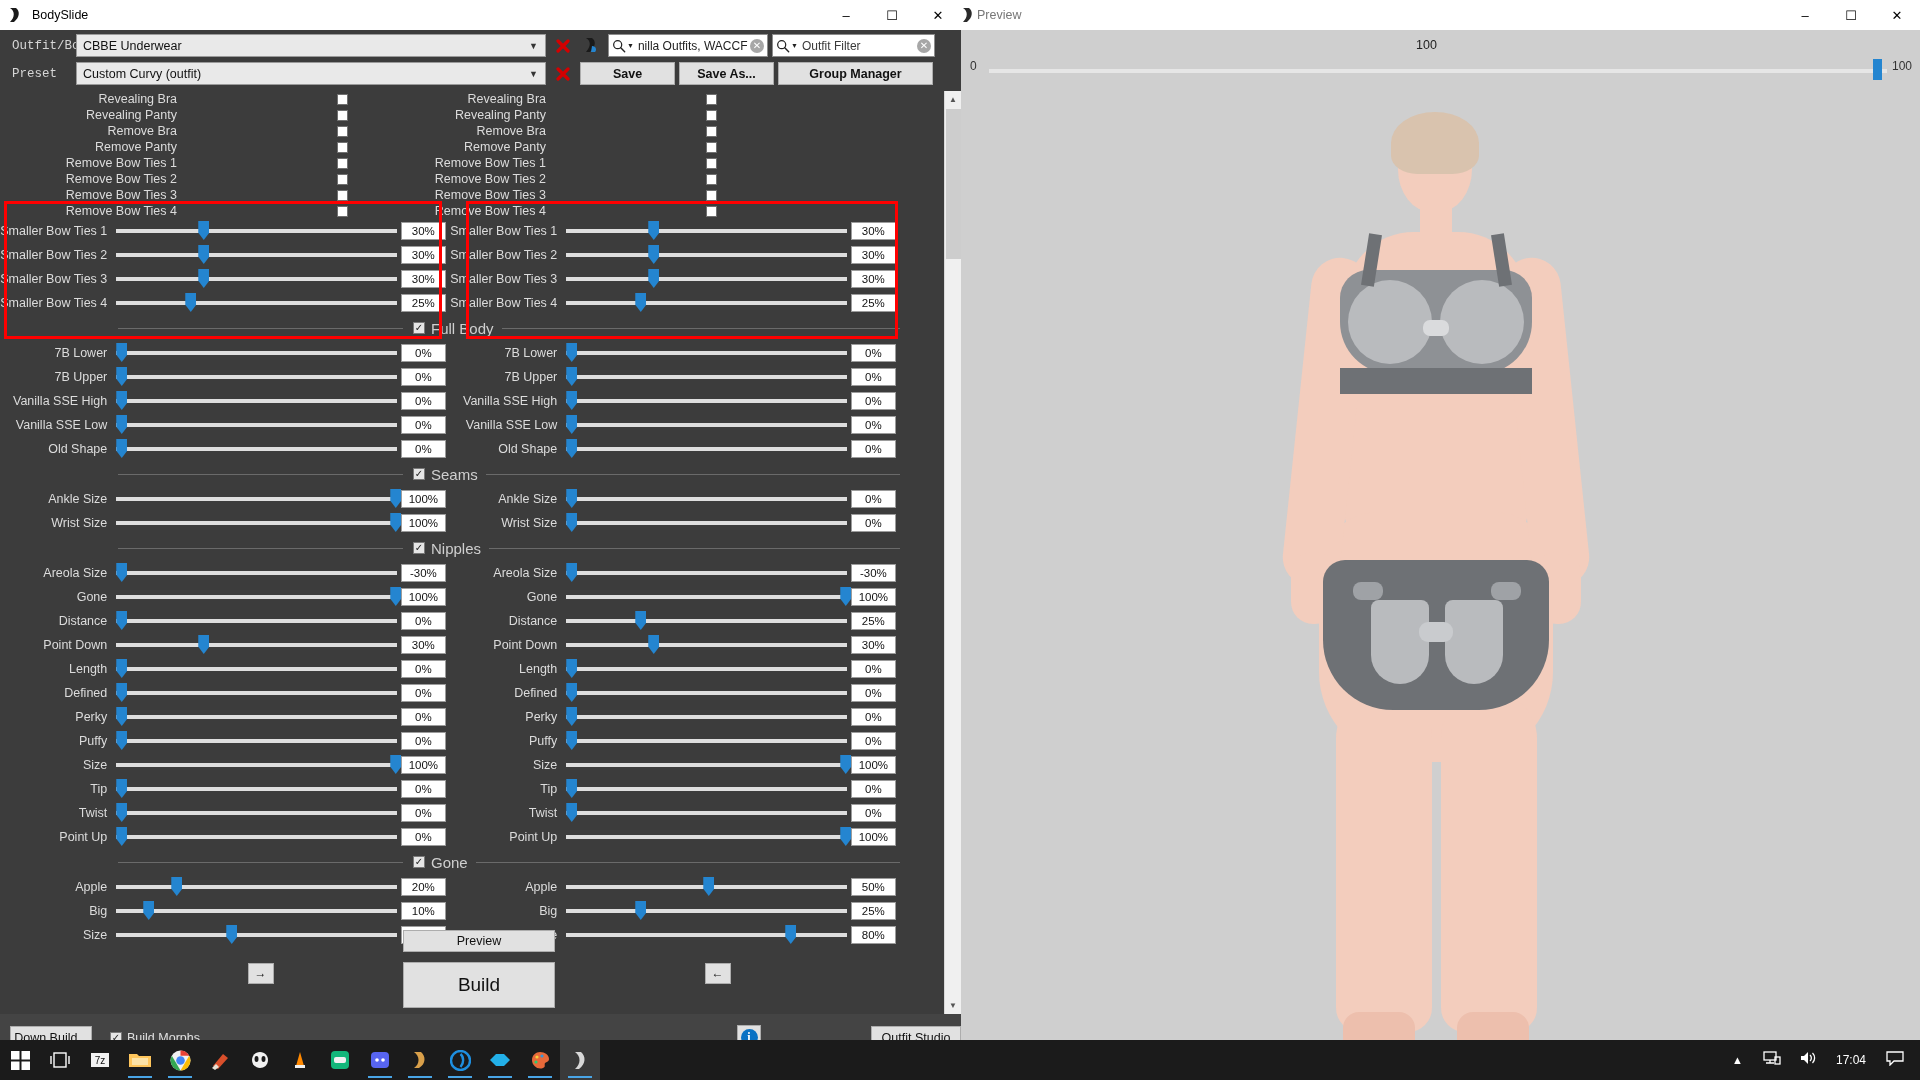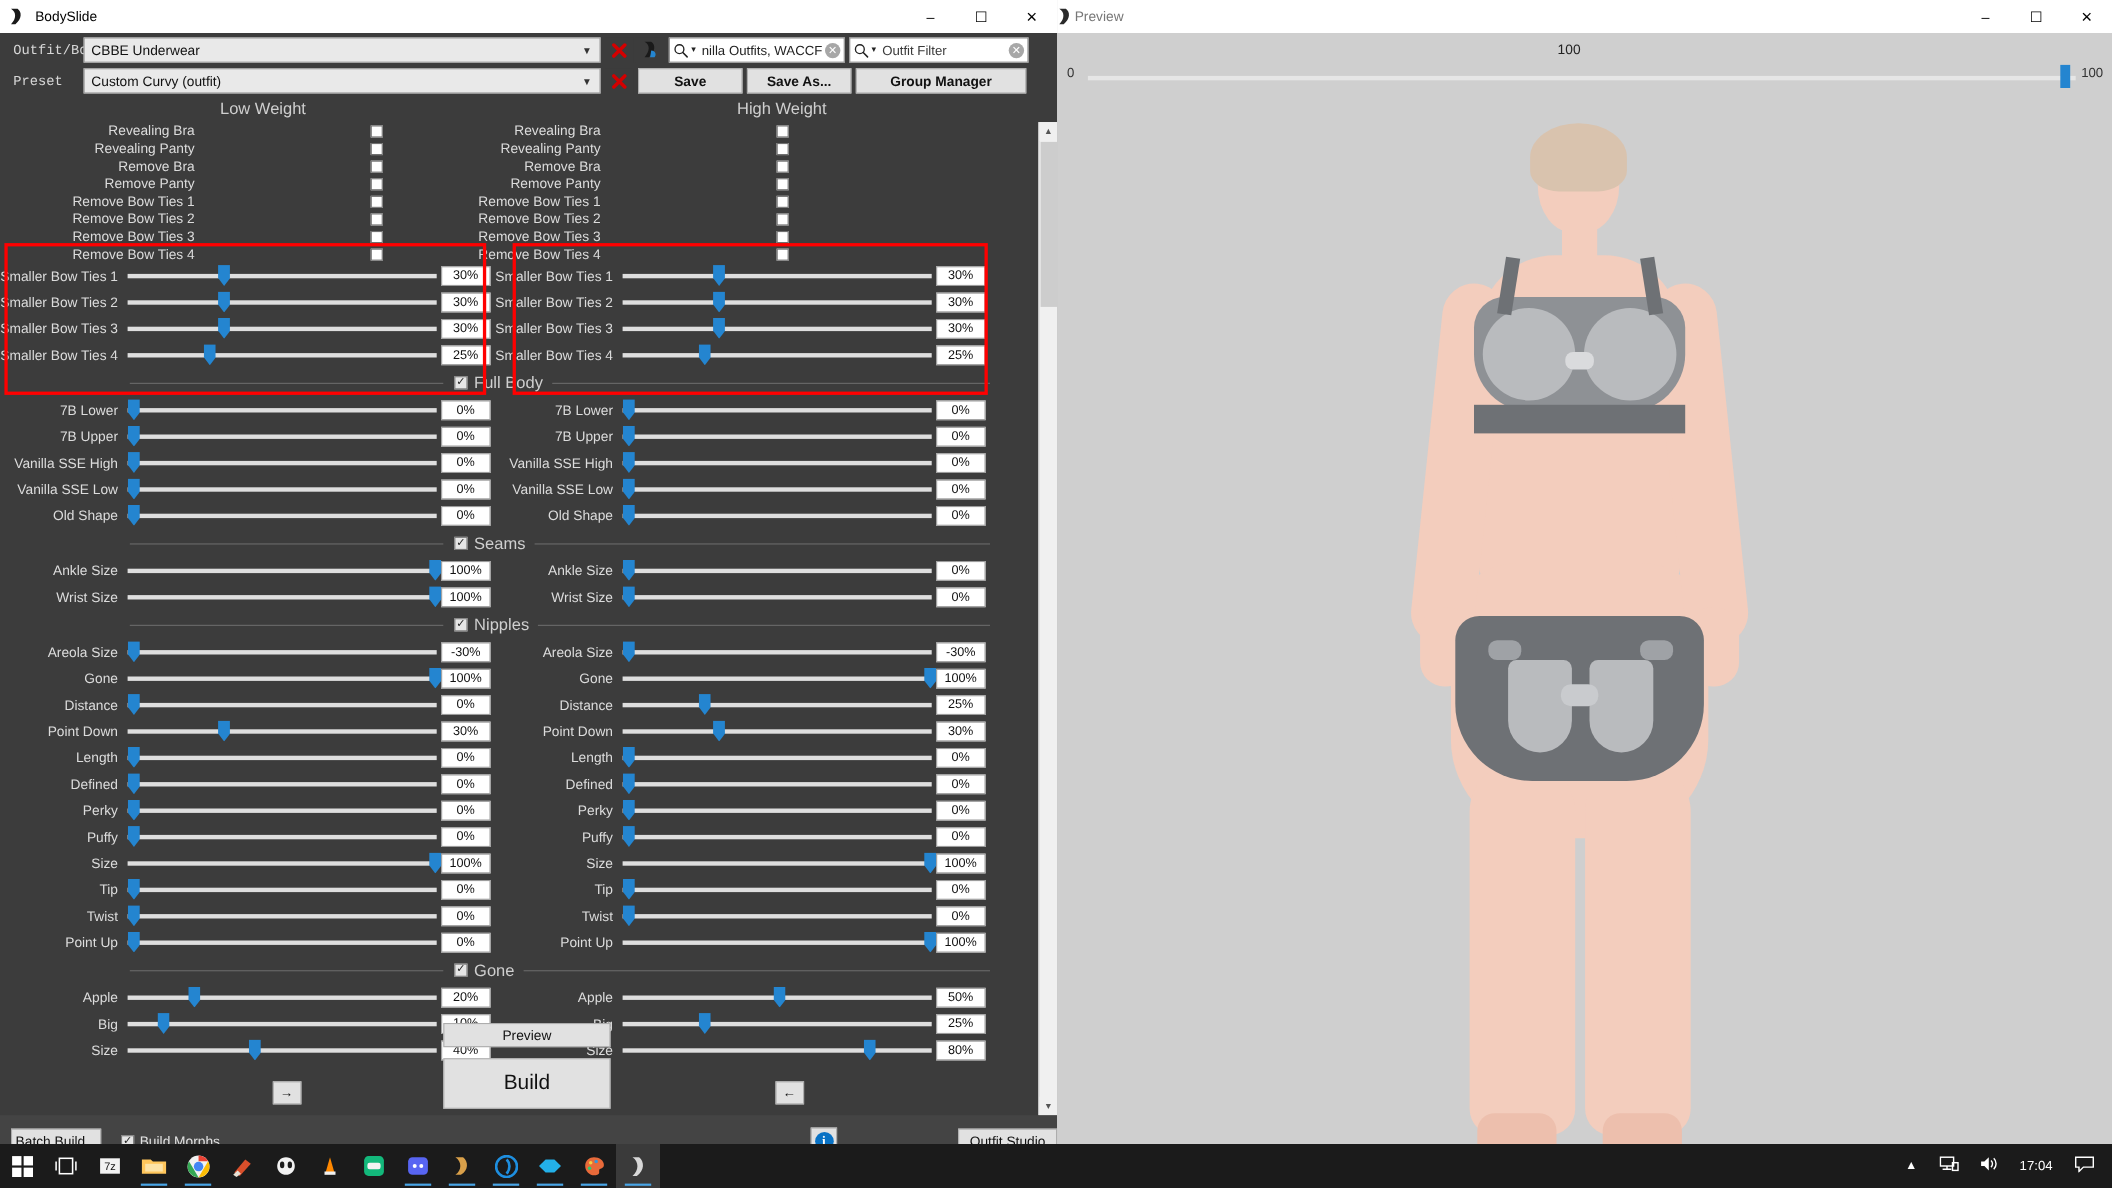--- a/index.html
+++ b/index.html
@@ -403,24 +403,20 @@
           <svg width="14" height="14" viewBox="0 0 14 14">
             <path d="M2 2 L12 12 M12 2 L2 12" stroke="#d40000" stroke-width="3.2" stroke-linecap="round"></path>
           </svg>
         </div>
         <div class="tbtn save">Save</div>
         <div class="tbtn saveas">Save As...</div>
         <div class="tbtn group">Group Manager</div>
       </div>
     </div>
 
-    <div class="weight-hdr">
-      <div class="lw">Low Weight</div>
-      <div class="hw">High Weight</div>
-    </div>
 
     <div class="slider-area">
       <div class="slider-scroll" id="sliderScroll">
           <div class="zrow">
             <div class="zlabel-l">Revealing Bra</div>
             <div class="zfill"></div>
             <div class="zchk"></div>
             <div class="zgap"></div>
             <div class="zlabel-r">Revealing Bra</div>
             <div class="zfill"></div>
@@ -901,21 +897,21 @@
 
       <div class="redbox" style="left:4px; top:110px; width:438px; height:138px;"></div>
       <div class="redbox" style="left:466px; top:110px; width:432px; height:138px;"></div>
     <div style="position: absolute; left: 403px; bottom: 6px; width: 152px; display: flex; flex-direction: column; gap: 10px; align-items: center;">
           <div class="preview-btn" style="">Preview</div>
           <div class="build-btn">Build</div>
         </div>
       </div>
 
     <div class="bs-bottom">
-      <div class="btn-std" style="left:10px; top:12px; width:82px; height:23px;">Batch Build...</div>
+      <div class="btn-std" style="left:10px; top:12px; width:82px; height:23px;">Down Build...</div>
       <div class="chk-inline" style="left:110px; top:17px;">
         <span class="box">✓</span>
         <span>Build Morphs</span>
       </div>
       <div class="info-btn" style="left:737px; top:11px;">
         <span class="info-circle">i</span>
       </div>
       <div class="btn-std" style="left:773px; top:27px; width:90px; height:23px;">Settings</div>
       <div class="btn-std" style="left:871px; top:12px; width:90px; height:23px;">Outfit Studio</div>
     </div>

